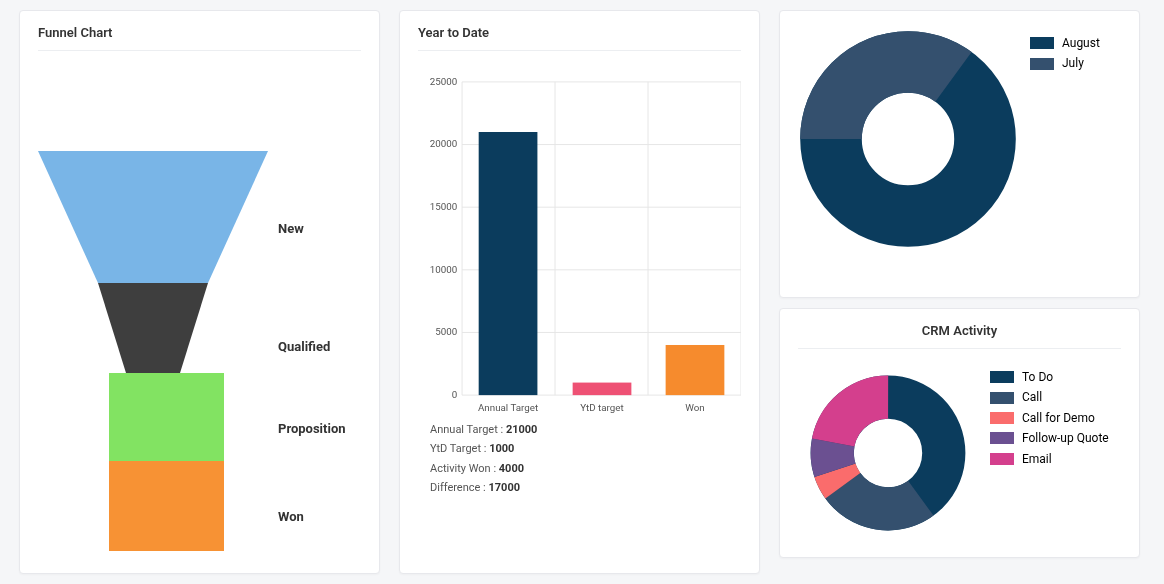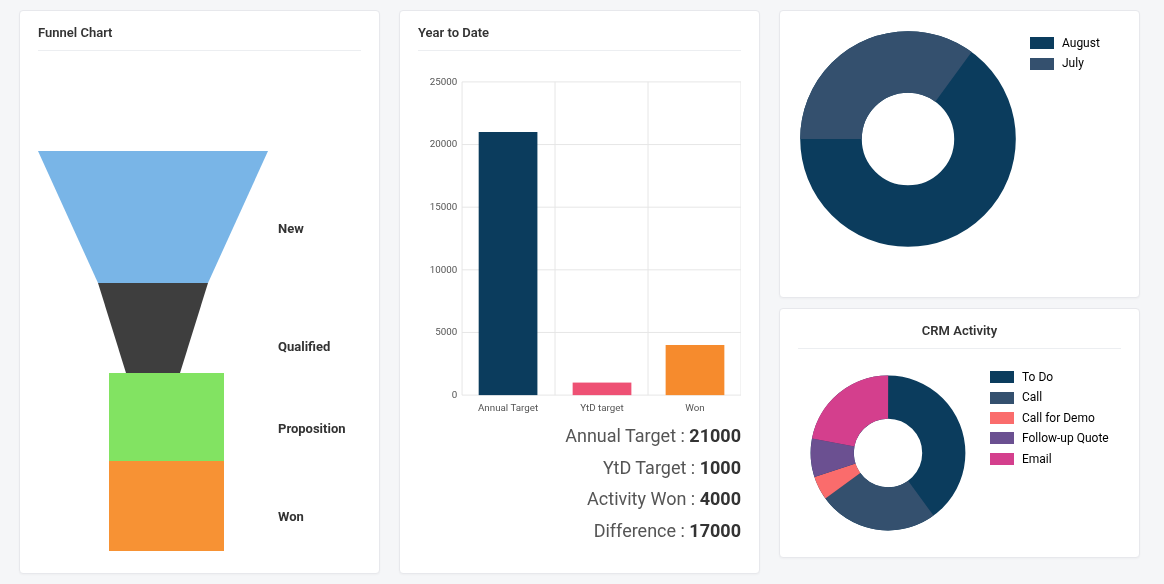--- a/index.html
+++ b/index.html
@@ -47,21 +47,21 @@
   }
   .fl-new { top: 160px; }
   .fl-qual { top: 278px; }
   .fl-prop { top: 360px; }
   .fl-won { top: 448px; }
   
   .bar-wrap { height: 355px; position: relative; }
   .barchart-svg { width: 100%; height: 100%; }
   .axis-text { font-size: 10px; fill: #555; }
   .stats-list { padding: 4px 0 0 12px; }
-  .stats-line { font-size: 18px; color: #555; line-height: 1.75; text-align: right; }
+  .stats-line { font-size: 11px; color: #555; line-height: 1.75; }
   .stats-line .val { font-weight: 700; color: #333; }
   
   .donut-wrap {
     display: flex;
     align-items: flex-start;
     gap: 12px;
     padding-top: 4px;
   }
   .donut-svg { width: 200px; height: 200px; flex: 0 0 200px; }
   .legend { padding-top: 4px; }

